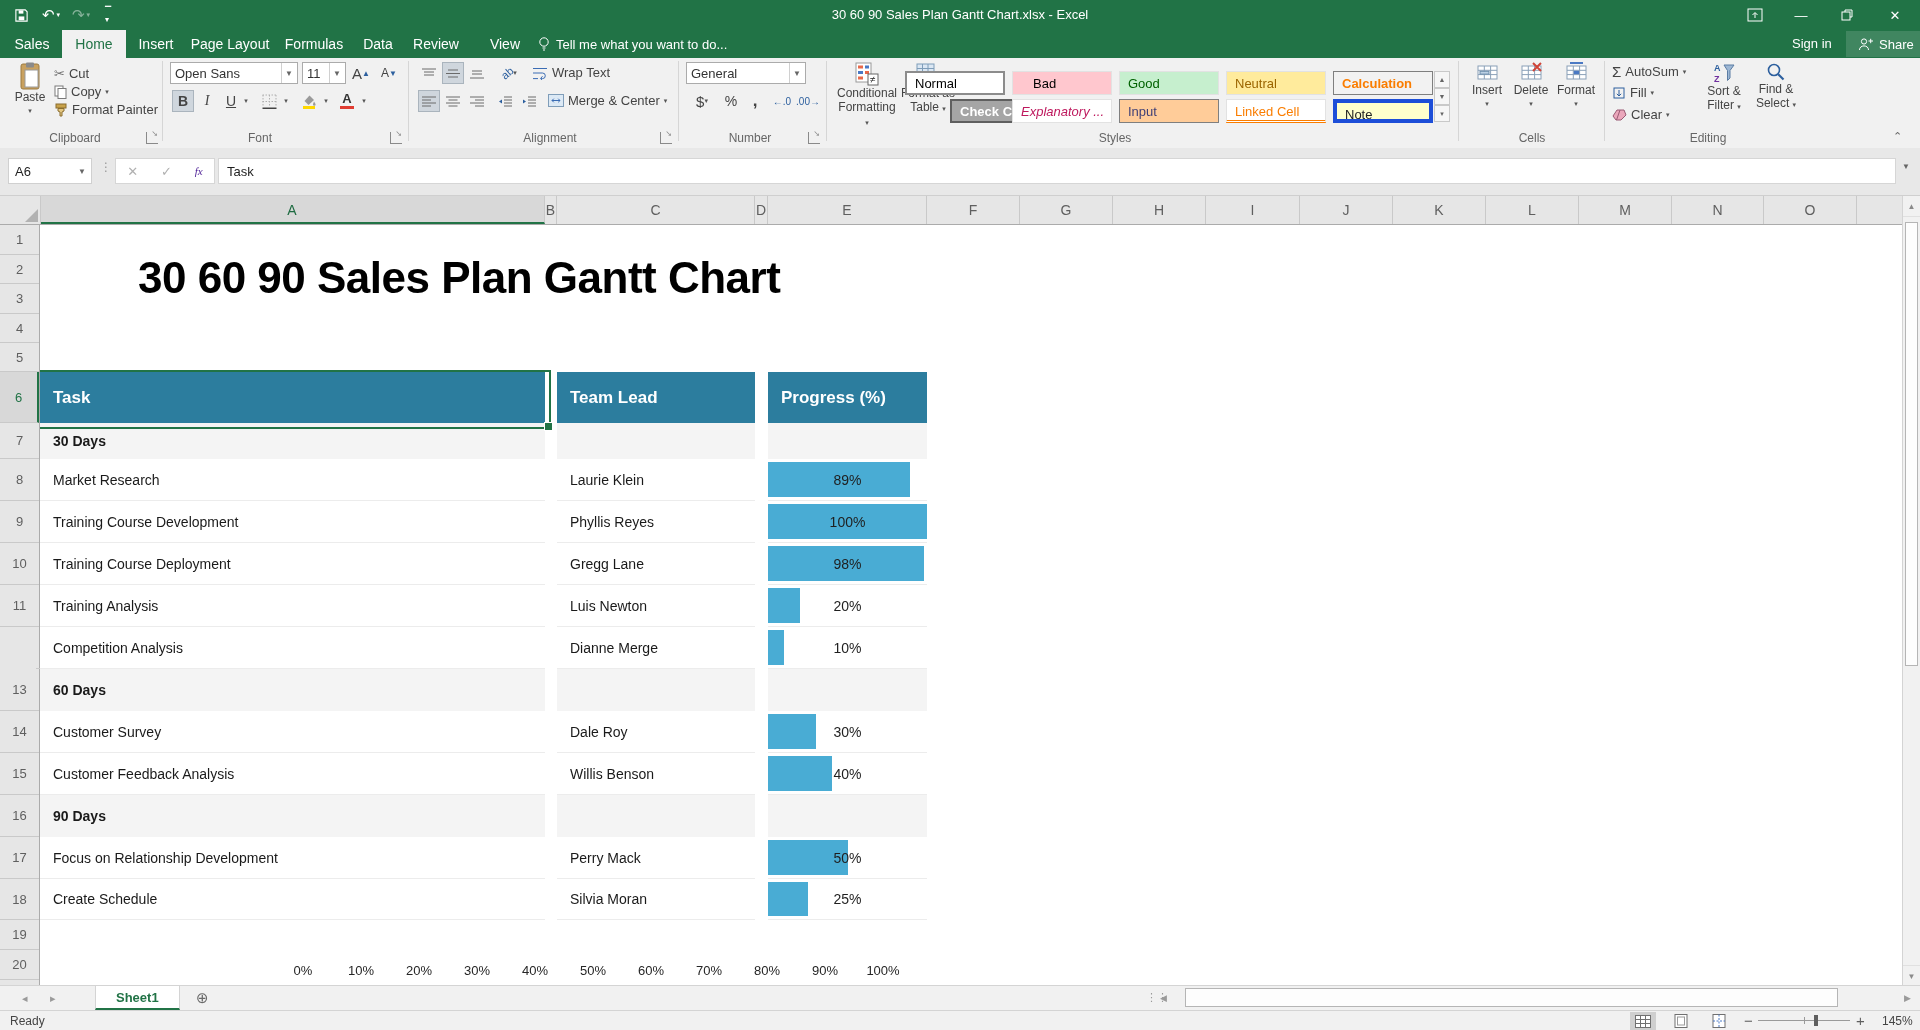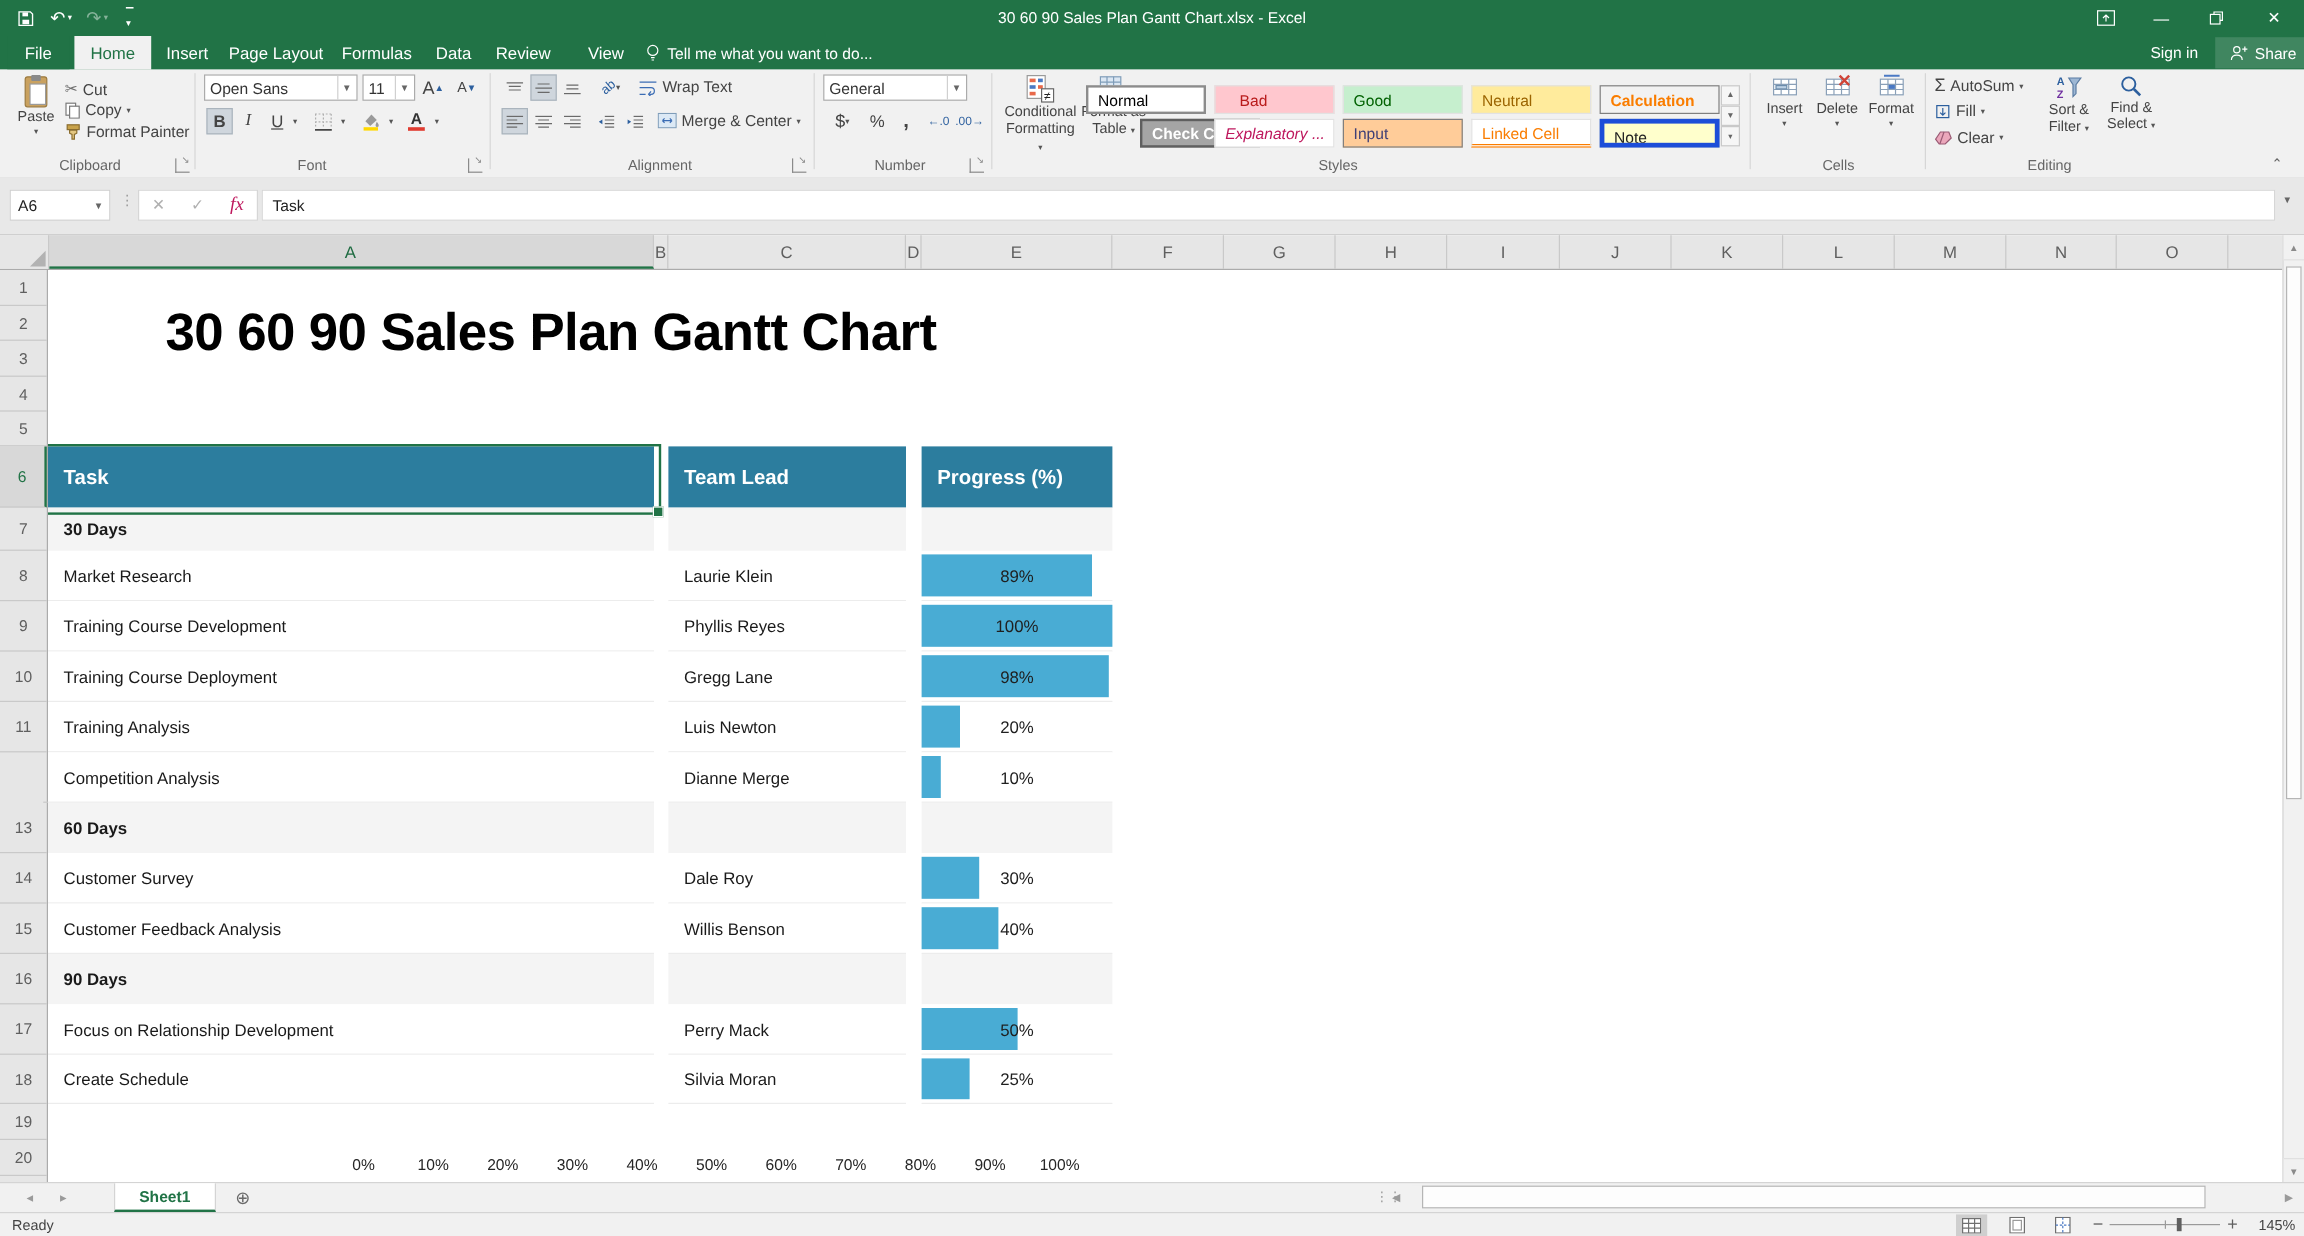--- a/index.html
+++ b/index.html
@@ -32,21 +32,21 @@
   .combo{position:absolute;background:#fff;border:1px solid #ababab;font-size:13px;color:#333;display:flex;align-items:center;padding:0 4px;box-sizing:border-box;}
   .combo .cval{flex:1;overflow:hidden;white-space:nowrap;}
   .combo .carr{font-size:8px;color:#666;border-left:1px solid #d0d0d0;padding-left:3px;margin-left:3px;height:100%;display:flex;align-items:center;}
   .sq{position:absolute;width:22px;height:22px;display:flex;align-items:center;justify-content:center;font-size:14px;color:#444;}
   .sq.pressed{background:#cfd6dd;border:1px solid #aab4bd;box-sizing:border-box;}
   .darr{font-size:7px;color:#555;}
   .bigbtn{position:absolute;display:flex;flex-direction:column;align-items:center;font-size:12px;color:#444;line-height:14px;text-align:center;}
   
   .stylecell{position:absolute;width:100px;height:24px;line-height:24px;font-size:13px;padding-left:8px;box-sizing:border-box;background:#fff;border:1px solid #e2e2e2;overflow:hidden;white-space:nowrap;}
   .st-normal{border:2px solid #8c8c8c;line-height:21px;color:#000;}
-  .st-bad{background:#ffc7ce;color:#b91c1c;padding-left:20px;}
+  .st-bad{background:#ffc7ce;color:#000000;padding-left:20px;}
   .st-good{background:#c6efce;color:#006100;}
   .st-neutral{background:#ffeb9c;color:#9c6500;}
   .st-calculation{background:#f2f2f2;color:#fa7d00;font-weight:bold;border:1px solid #7f7f7f;}
   .st-check{background:#a5a5a5;color:#fff;font-weight:bold;border:2px solid #5f5f5f;line-height:21px;}
   .st-explanatory{color:#be185d;font-style:italic;}
   .st-input{background:#ffcc99;color:#3f3f76;border:1px solid #7f7f7f;}
   .st-linked{color:#fa7d00;border-bottom:3px double #fa7d00;}
   .st-note{background:#ffffcc;border:4px solid #1d4ed8;color:#222;}
   .galarr{position:absolute;left:1434px;width:16px;height:17px;background:#f6f6f6;border:1px solid #c9c9c9;box-sizing:border-box;display:flex;align-items:center;justify-content:center;font-size:7px;color:#666;}
   
@@ -123,21 +123,21 @@
     <div class="winbtn" style="left:1824px;">
       <svg width="12" height="12">
           <rect x="1" y="3" width="8" height="8" fill="none" stroke="#fff"></rect>
           <path d="M4 3V1h7v7h-2" fill="none" stroke="#fff"></path>
         </svg>
     </div>
     <div class="winbtn" style="left:1870px;width:50px;">✕</div>
   </div>
 
   <div id="tabrow">
-    <div class="filetab" style="left:6px;width:52px;">File</div>
+    <div class="filetab" style="left:6px;width:52px;">Sales</div>
     <div class="rtab active" style="left:62px;width:64px;">Home</div>
     <div class="rtab" style="left:130px;width:52px;">Insert</div>
     <div class="rtab" style="left:186px;width:88px;">Page Layout</div>
     <div class="rtab" style="left:278px;width:72px;">Formulas</div>
     <div class="rtab" style="left:354px;width:48px;">Data</div>
     <div class="rtab" style="left:406px;width:60px;">Review</div>
     <div class="rtab" style="left:470px;width:50px;text-align:right;">View</div>
     <div id="tellme" style="left:538px;">
       <span>
         <svg width="12" height="16">
@@ -475,21 +475,21 @@
 
   <div id="fbar">
     <div id="namebox">
       <span>A6</span>
       <span style="position:absolute;right:5px;font-size:8px;color:#666;">▼</span>
     </div>
     <div class="abs" style="left:100px;top:12px;color:#9a9a9a;font-size:12px;letter-spacing:1px;">⋮</div>
     <div id="fxbox">
       <span style="color:#b0b0b0;font-size:13px;">✕</span>
       <span style="color:#b0b0b0;font-size:13px;">✓</span>
-      <span style="color:#be185d;font-size:16px;font-style:italic;font-family:'Liberation Serif',serif;">fx</span>
+      <span style="color:#4c1d95;font-size:11px;font-style:italic;font-family:'Liberation Serif',serif;">fx</span>
     </div>
     <div id="formulafield">
       <span>Task</span>
     </div>
     <div class="abs" style="left:1902px;top:14px;font-size:8px;color:#666;">▼</div>
   </div>
 
   <div id="sheet">
     <div id="colheaders">
         <div class="colhdr sel" style="left: 40px; width: 505px;">A</div>

